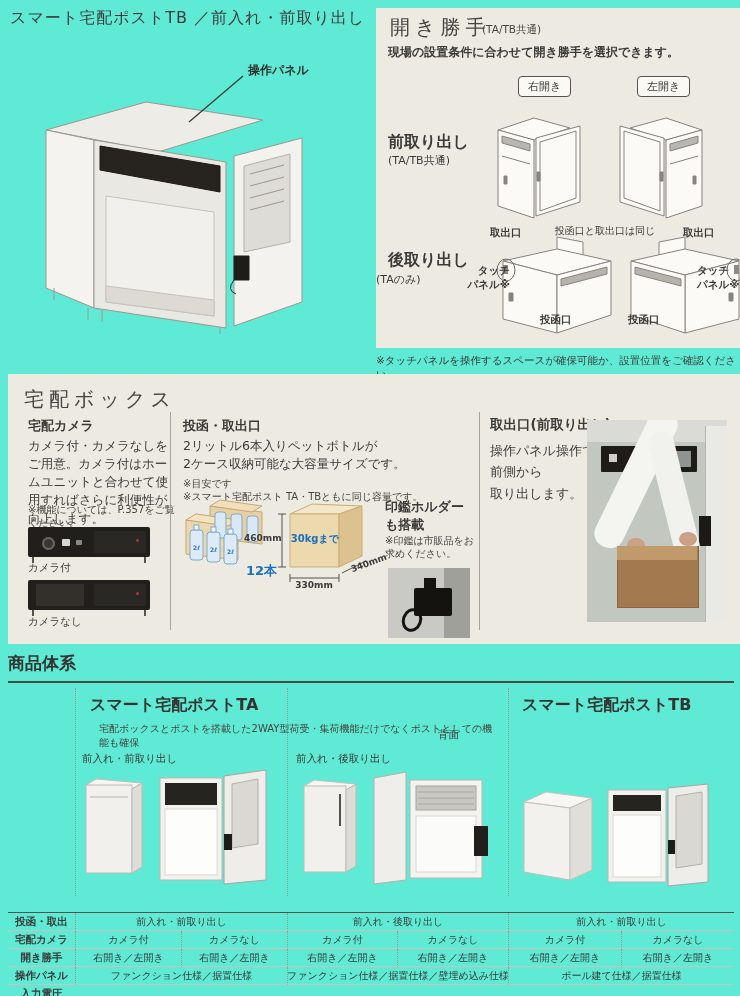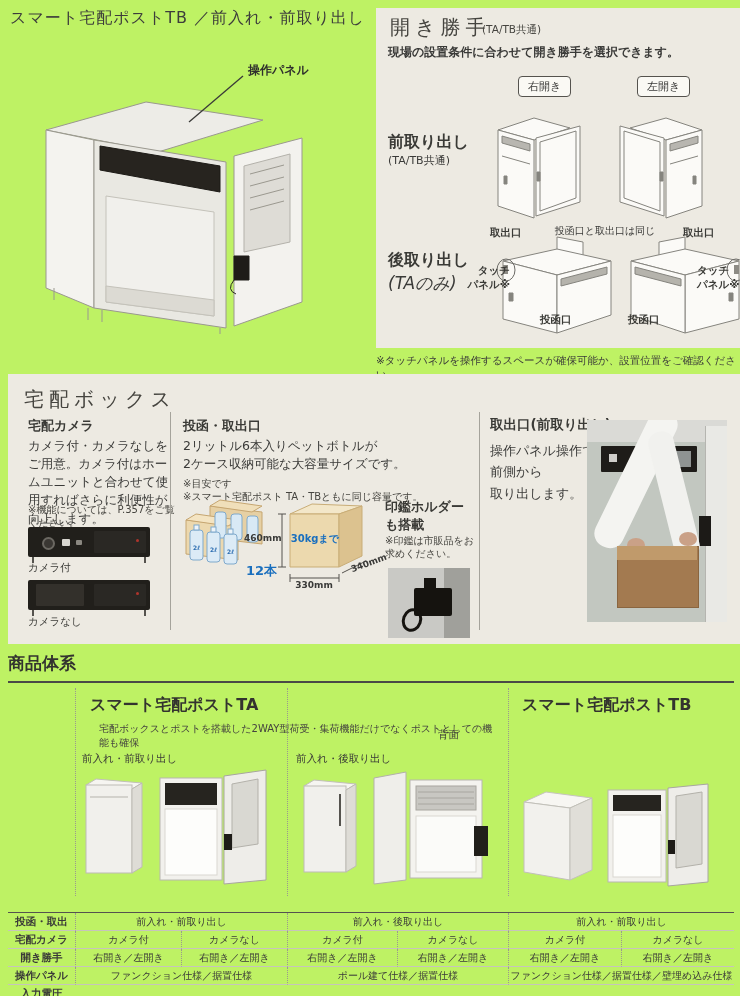--- a/index.html
+++ b/index.html
@@ -1,18 +1,18 @@
 <!DOCTYPE html>
 <html><head>
 <meta charset="utf-8">
 <style>
   html,body{margin:0;padding:0;}
   body{background:#888;}
   .page{
-    position:relative;width:740px;height:996px;background:#bef264;
+    position:relative;width:740px;height:996px;background:#5eead4;
     font-family:"DejaVu Sans","Liberation Sans",sans-serif;color:#3a3a38;
     overflow:hidden;margin:0 auto;
   }
   .abs{position:absolute;}
   .panel{background:#edeae2;}
   .sec-h{font-size:20px;letter-spacing:5px;color:#45443f;}
   .sub-h{font-size:16px;font-weight:bold;color:#3a3a36;}
   .sub-h-sm{font-size:13px;font-weight:bold;color:#3a3a36;}
   .note{font-size:10px;color:#45443f;line-height:1.3;}
   .body12{font-size:12.5px;line-height:1.45;color:#3a3a38;}
@@ -111,21 +111,21 @@
       <line x1="10" y1="50" x2="38" y2="58"></line>
       <rect x="12" y="70" width="3" height="8" fill="#85847e"></rect>
       <polygon points="44,32 88,20 88,96 44,110"></polygon>
       <polygon points="48,36 84,25 84,92 48,105" fill="none"></polygon>
       <rect x="45" y="66" width="3" height="9" fill="#85847e"></rect>
     </g>
   </svg>
   <div class="abs" style="left:545px;top:224px;width:120px;text-align:center;font-size:10px;color:#3a3a38;">投函口と取出口は同じ</div>
 
   <div class="abs sub-h" style="left:388px;top:250px;">後取り出し</div>
-  <div class="abs" style="left:388px;top:272px;font-size:17px;color:#3a3a38;font-style:italic;">(TAのみ)</div>
+  <div class="abs" style="left:376px;top:272px;font-size:11px;color:#3a3a38;">(TAのみ)</div>
 
   <svg class="abs" style="left:495px;top:235px;" width="135" height="100" viewBox="0 0 135 100">
     <g fill="#fbfaf7" stroke="#85847e" stroke-width="1" stroke-linejoin="round">
       <polygon points="62,2 88,7 88,58 62,50"></polygon>
       <polygon points="8,26 62,14 116,26 62,40"></polygon>
       <polygon points="8,26 62,40 62,98 8,84"></polygon>
       <polygon points="62,40 116,26 116,80 62,98"></polygon>
       <polygon points="66,44 112,32 112,39 66,51" fill="#b5b3ac"></polygon>
       <rect x="14" y="58" width="4" height="8" fill="#85847e"></rect>
       <ellipse cx="11" cy="35" rx="9" ry="11" fill="none" stroke="#6b6a66"></ellipse>
@@ -362,19 +362,19 @@
     <div class="sc rl">開き勝手</div>
     <div class="sc">右開き／左開き</div>
     <div class="sc">右開き／左開き</div>
     <div class="sc">右開き／左開き</div>
     <div class="sc">右開き／左開き</div>
     <div class="sc">右開き／左開き</div>
     <div class="sc">右開き／左開き</div>
 
     <div class="sc rl">操作パネル</div>
     <div class="sc s2">ファンクション仕様／据置仕様</div>
+    <div class="sc s2">ファンクション仕様／据置仕様／壁埋め込み仕様</div>
     <div class="sc s2">ポール建て仕様／据置仕様</div>
-    <div class="sc s2">ファンクション仕様／据置仕様／壁埋め込み仕様</div>
 
     <div class="sc rl nbb">入力電圧</div>
   </div>
 
 </div>
 
 </body></html>

